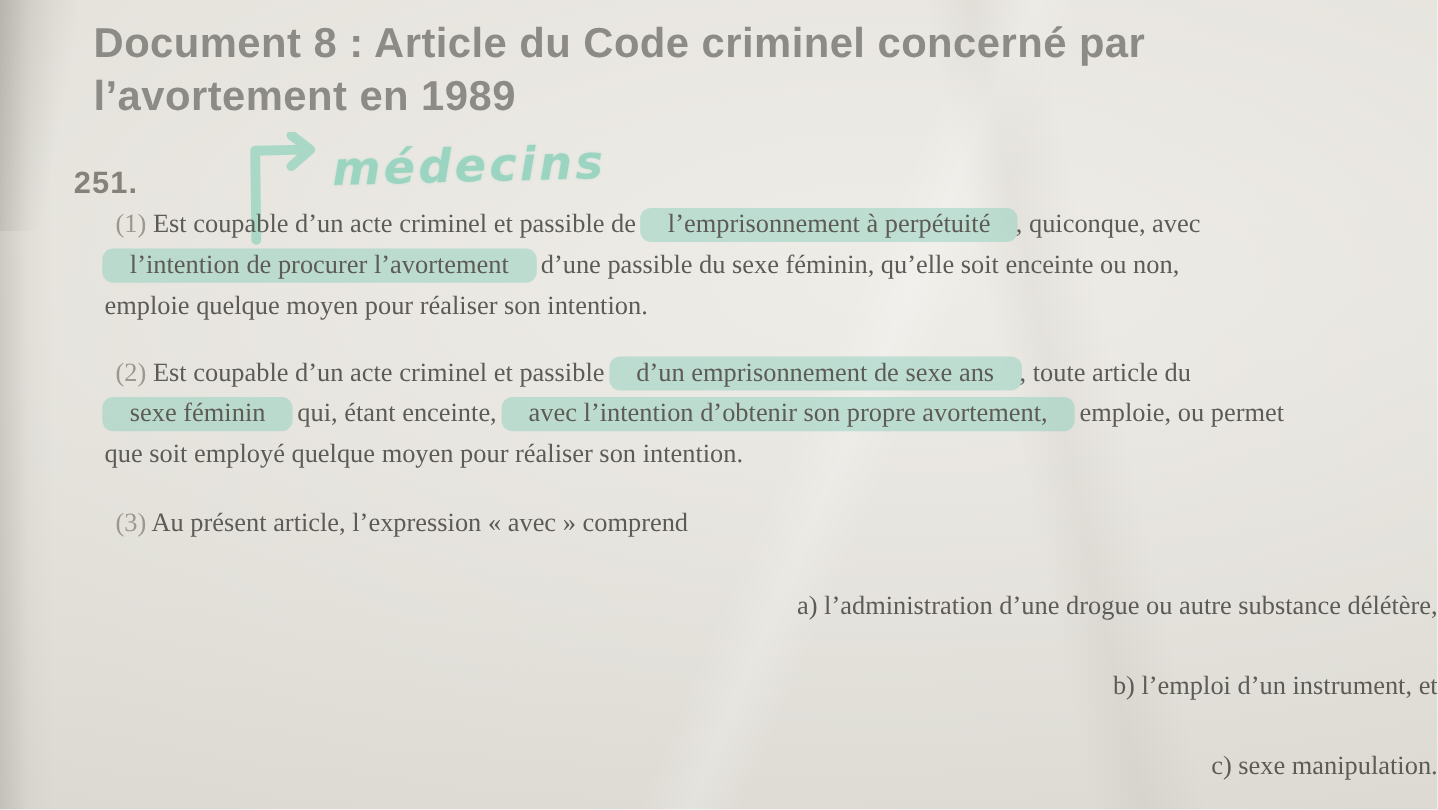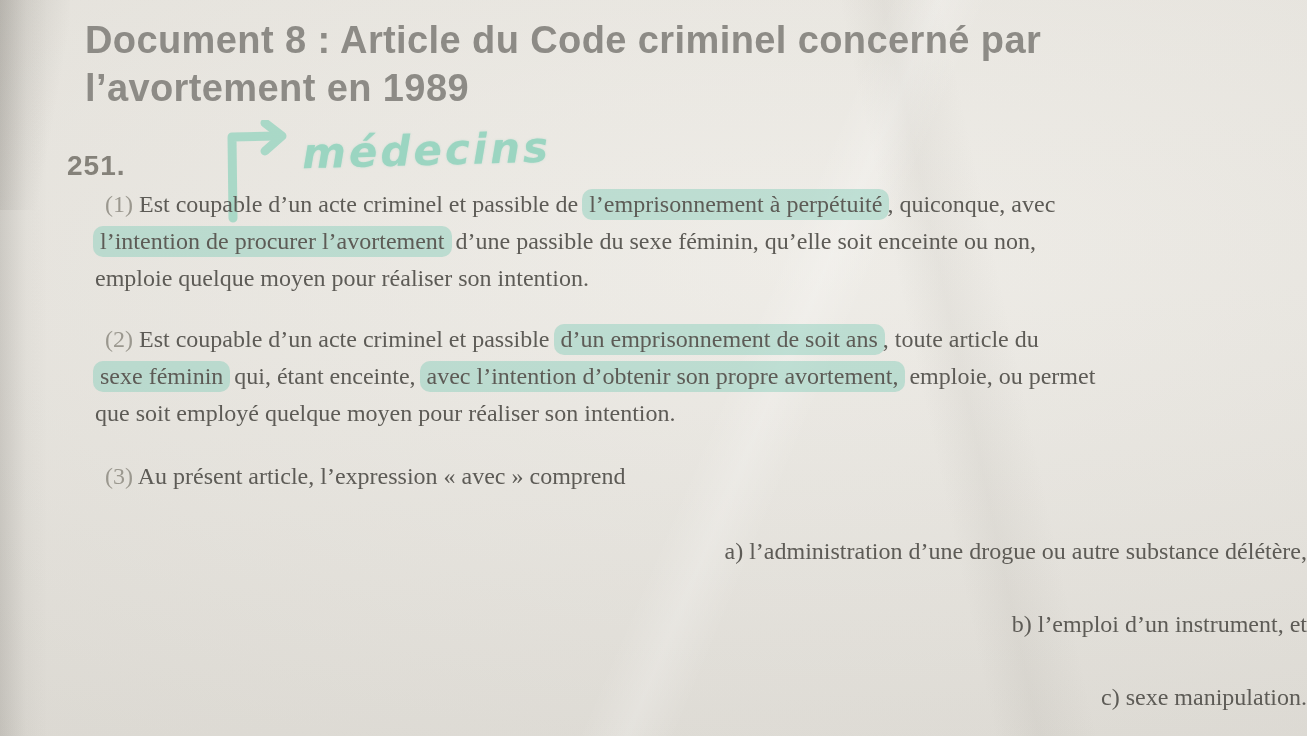--- a/index.html
+++ b/index.html
@@ -56,21 +56,21 @@
   .para + .para{ margin-top:24px; }
   .para-3{ margin-top:26px !important; }
   .line{
     white-space:pre; line-height:37px; height:37px;
   }
   .line.first{ text-indent:10px; }
   .num{ color:#9b988f; }
   .hl{
     background:rgba(141,208,189,0.5);
     border-radius:10px;
-    padding:2px 7px 3px;
+    padding:2px 25px 3px;
     margin:0 -2px;
     box-decoration-break:clone;
     -webkit-box-decoration-break:clone;
   }
   .list{ margin-top:38px; padding-left:115px;text-align:right; }
   .list .line{ margin-bottom:36px; }
 </style>
 </head>
 <body>
 
@@ -95,21 +95,21 @@
   </div>
 
   <div class="content">
     <div id="paragraphs">
         <div class="para">
           <div class="line first"><span class="num">(1) </span><span>Est coupable d’un acte criminel et passible de </span><span class="hl">l’emprisonnement à perpétuité</span><span>, quiconque, avec</span></div>
           <div class="line"><span class="hl">l’intention de procurer l’avortement</span><span> d’une passible du sexe féminin, qu’elle soit enceinte ou non,</span></div>
           <div class="line"><span>emploie quelque moyen pour réaliser son intention.</span></div>
         </div>
         <div class="para">
-          <div class="line first"><span class="num">(2) </span><span>Est coupable d’un acte criminel et passible </span><span class="hl">d’un emprisonnement de soit ans</span><span>, toute article du</span></div>
+          <div class="line first"><span class="num">(2) </span><span>Est coupable d’un acte criminel et passible </span><span class="hl">d’un emprisonnement de sexe ans</span><span>, toute article du</span></div>
           <div class="line"><span class="hl">sexe féminin</span><span> qui, étant enceinte, </span><span class="hl">avec l’intention d’obtenir son propre avortement,</span><span> emploie, ou permet</span></div>
           <div class="line"><span>que soit employé quelque moyen pour réaliser son intention.</span></div>
         </div>
         <div class="para para-3">
           <div class="line first"><span class="num">(3) </span><span>Au présent article, l’expression « avec » comprend</span></div>
         </div>
       </div>
     <div id="list" class="list">
         <div class="line">a) l’administration d’une drogue ou autre substance délétère,</div>
         <div class="line">b) l’emploi d’un instrument, et</div>

